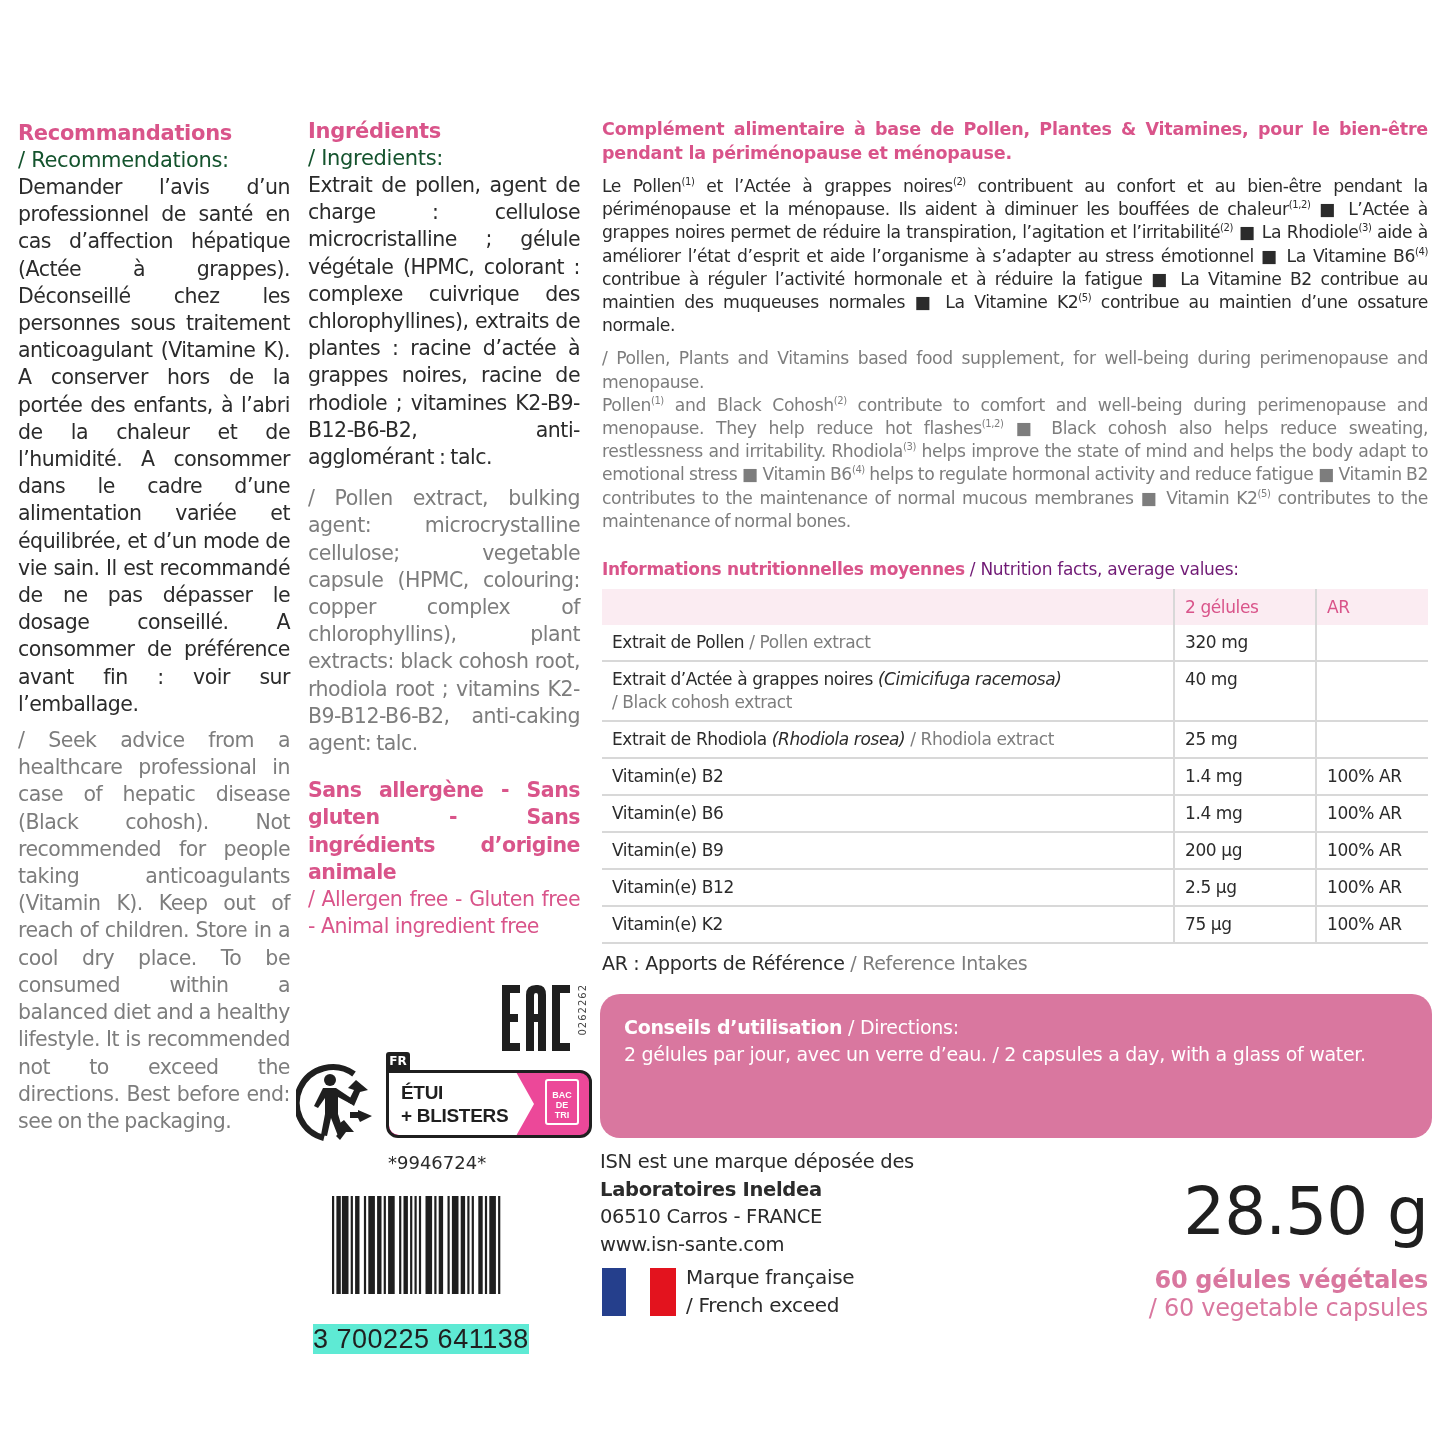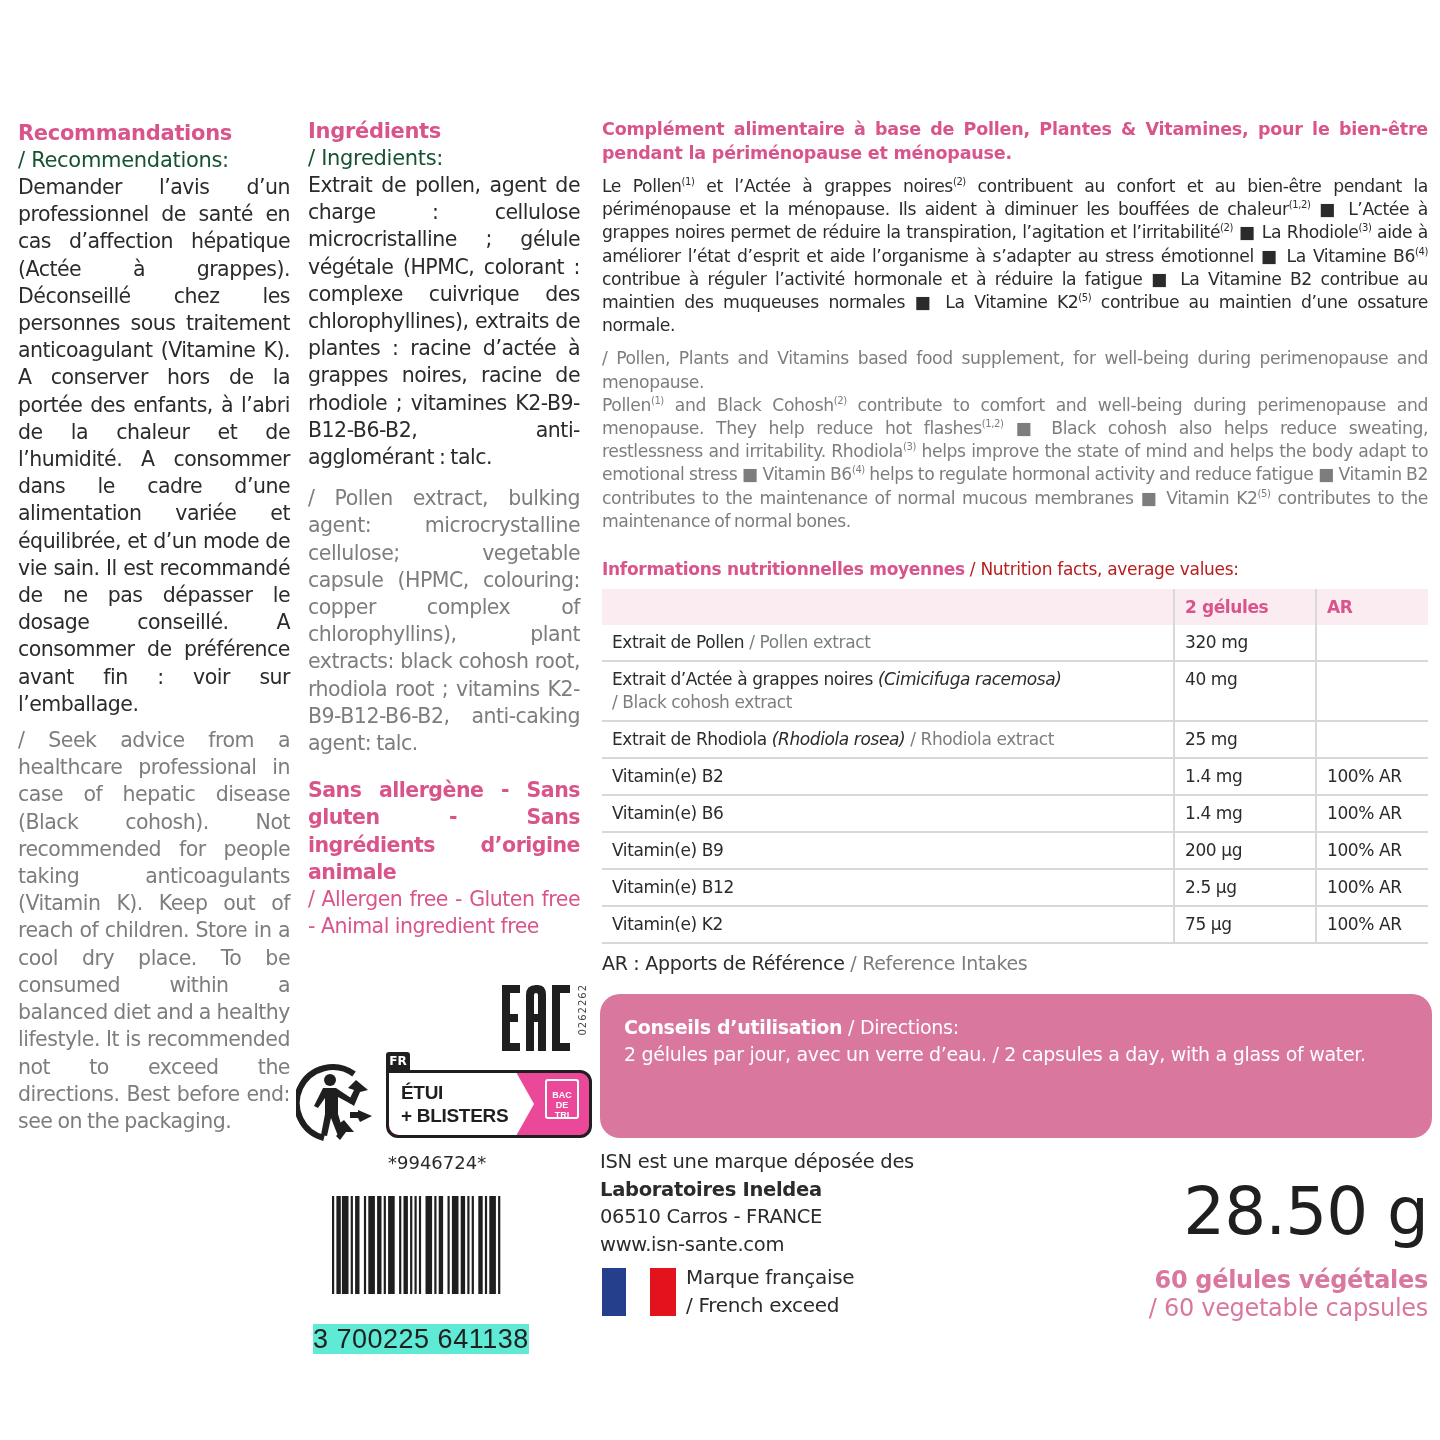--- a/index.html
+++ b/index.html
@@ -20,24 +20,24 @@
   
   #col3 { position: absolute; left: 602px; top: 117px; width: 826px; }
   .headline { font-size: 17.5px; font-weight: bold; color: #d9548a; line-height: 24px; text-align: justify; letter-spacing: -0.2px; }
   .desc { font-size: 17.2px; line-height: 23.2px; text-align: justify; letter-spacing: -0.4px; word-spacing: -1px; }
   .desc.fr { color: #2b2b2b; margin-top: 10px; }
   .desc.en { color: #7d7d7d; margin-top: 10px; }
   sup { font-size: 10px; vertical-align: 7px; line-height: 0; }
 
   .nut-title { margin-top: 25px; font-size: 17px; line-height: 22px; letter-spacing: -0.3px; }
   .nut-title b { color: #d9548a; }
-  .nut-title span.en { color: #b91c1c; font-weight: normal; }
+  .nut-title span.en { color: #701a75; font-weight: normal; }
 
   table.nut { margin-top: 9px; width: 826px; border-collapse: collapse; font-size: 17px; letter-spacing: -0.4px; }
-  table.nut th { background: #fbecf2; color: #d9548a; font-weight: bold; text-align: left; height: 36px; padding: 0 10px; }
+  table.nut th { background: #fbecf2; color: #d9548a; font-weight: normal; text-align: left; height: 36px; padding: 0 10px; }
   table.nut td { padding: 6px 10px; vertical-align: top; border-bottom: 2px solid #d8d8d8; line-height: 23px; color: #2b2b2b; }
   table.nut td.c2, table.nut th.c2 { border-left: 2px solid #d8d8d8; width: 142px; }
   table.nut td.c3, table.nut th.c3 { border-left: 2px solid #d8d8d8; width: 112px; }
   table.nut td .en { color: #7d7d7d; }
   table.nut td .latin { font-style: italic; }
   .ar-note { margin-top: 8px; font-size: 19px; letter-spacing: -0.3px; }
   .ar-note .en { color: #7d7d7d; }
 
   
   #directions { position: absolute; left: 600px; top: 994px; width: 832px; height: 144px; background: #d9779f; border-radius: 20px; padding: 20px 24px; color: #ffffff; font-size: 19px; line-height: 27px; letter-spacing: -0.3px; }
@@ -57,21 +57,21 @@
 
   
   #eac { position: absolute; left: 500px; top: 985px; width: 72px; height: 66px; }
   #eac-code { position: absolute; left: 577px; top: 984px; font-size: 10px; color: #444; writing-mode: vertical-rl; letter-spacing: 1px; transform: rotate(180deg); }
   #triman { position: absolute; left: 296px; top: 1060px; width: 90px; height: 82px; }
   #recycle-box { position: absolute; left: 386px; top: 1052px; width: 206px; height: 86px; }
   #recycle-box .fr-tag { position: absolute; left: 0; top: 0; width: 24px; height: 18px; background: #1f1f1f; color: #fff; font-size: 12px; font-weight: bold; text-align: center; line-height: 18px; border-radius: 3px 3px 0 0; }
   #recycle-box .label { position: absolute; left: 0; top: 18px; width: 206px; height: 68px; border: 3px solid #1f1f1f; border-radius: 0 12px 12px 12px; background: #ec4899; overflow: hidden; }
   #recycle-box .label .white { position: absolute; left: 0; top: 0; width: 145px; height: 62px; background: #fff; border-radius: 0 0 0 10px; clip-path: polygon(0 0, 88% 0, 100% 50%, 88% 100%, 0 100%); }
   #recycle-box .label .txt { position: absolute; left: 12px; top: 8px; font-family: "Liberation Sans", sans-serif; font-weight: bold; font-size: 19px; line-height: 23px; color: #1f1f1f; letter-spacing: -0.3px; }
-  #recycle-box .bin { position: absolute; right: 10px; top: 6px; width: 34px; height: 40px; border: 2px solid #fff; border-radius: 3px; color: #fff; font-size: 9px; font-weight: bold; text-align: center; line-height: 10px; padding-top: 9px; font-family: "Liberation Sans", sans-serif; }
+  #recycle-box .bin { position: absolute; right: 10px; top: 6px; width: 34px; height: 46px; border: 2px solid #fff; border-radius: 3px; color: #fff; font-size: 9px; font-weight: bold; text-align: center; line-height: 10px; padding-top: 9px; font-family: "Liberation Sans", sans-serif; }
 
   #code-small { position: absolute; left: 388px; top: 1152px; font-size: 18px; color: #2b2b2b; letter-spacing: 0px; }
   #barcode { position: absolute; left: 330px; top: 1196px; width: 236px; height: 98px; }
   #ean { position: absolute; left: 313px; top: 1289px; font-family: "Liberation Sans", sans-serif; font-size: 27px; color: #1f1f1f; letter-spacing: 0.5px; background: #5eead4; line-height: 30px; margin-top: 35px; }
 </style>
 </head>
 <body>
 
 <div id="col1">
   <div class="sec-title">Recommandations</div>

